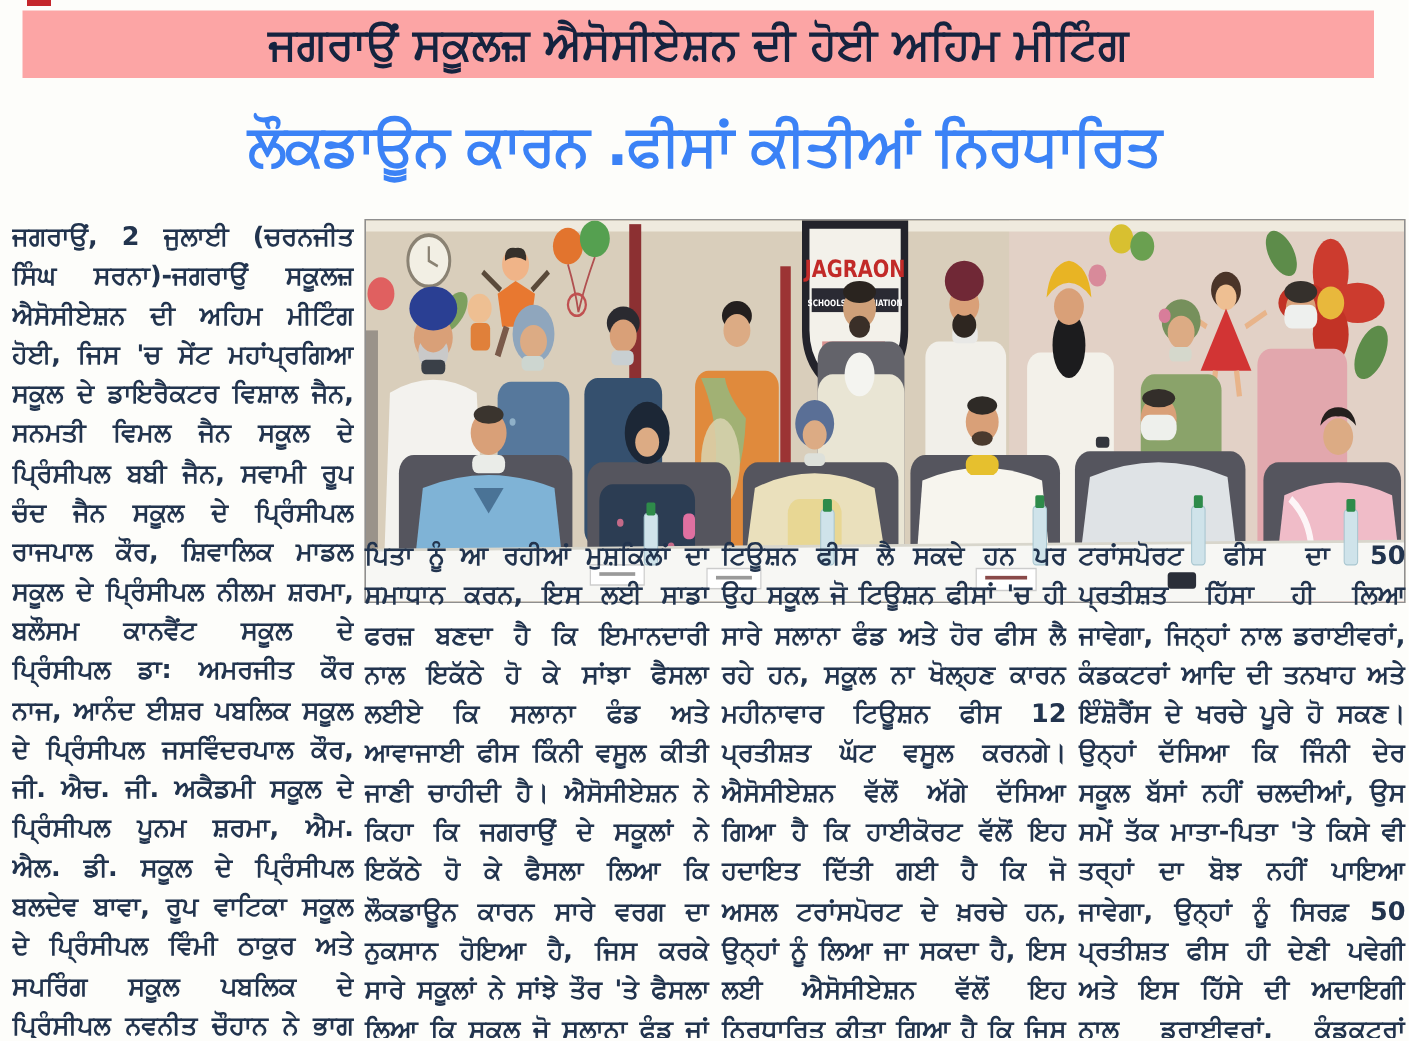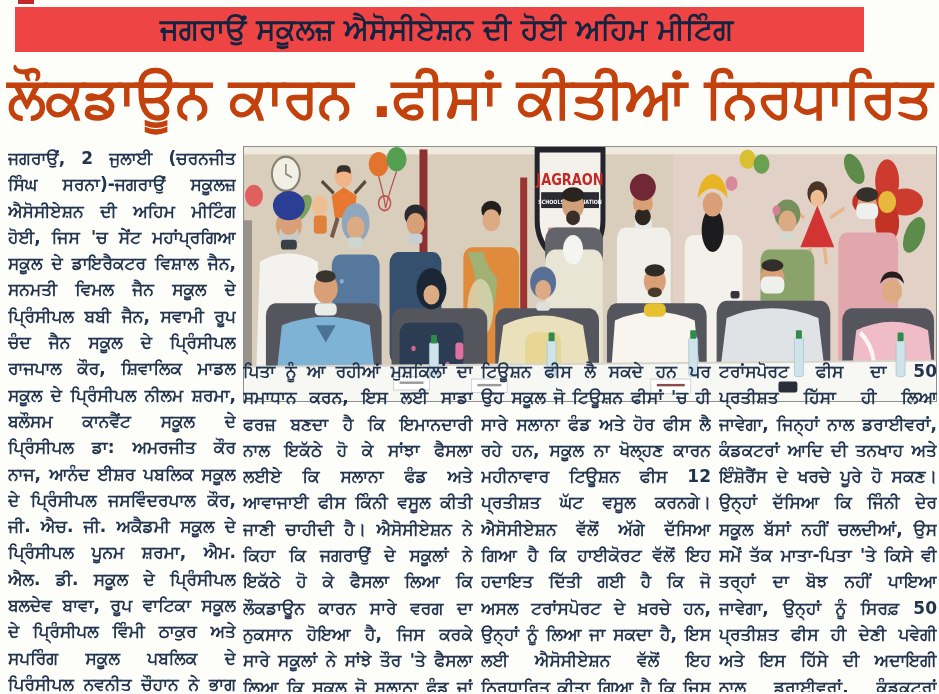--- a/index.html
+++ b/index.html
@@ -2,32 +2,32 @@
 <html><head>
 <meta charset="utf-8">
 <style>
   html,body{margin:0;padding:0;}
   .page{
     position:relative;width:939px;height:694px;background:#fdfdfa;
     font-family:"DejaVu Sans","Liberation Sans",sans-serif;overflow:hidden;
   }
   .edge-mark{position:absolute;left:18px;top:0;width:16px;height:4px;background:#c4262b;}
   .kicker{
-    position:absolute;left:15px;top:7px;width:835px;height:45px;background:#ef4444;
-    display:flex;align-items:center;justify-content:center;padding-left:14px;
+    position:absolute;left:15px;top:7px;width:901px;height:45px;background:#fca5a5;
+    display:flex;align-items:center;justify-content:center;
   }
   .kicker span{
     font-size:29px;font-weight:bold;color:#15233f;white-space:nowrap;letter-spacing:0;
   }
   .headline{
     position:absolute;left:0;top:52px;width:939px;height:90px;margin:0;
     display:flex;align-items:center;justify-content:center;
   }
   .headline span{
-    font-size:57px;font-weight:bold;color:#c2410c;white-space:nowrap;letter-spacing:-1px;
+    font-size:38px;font-weight:bold;color:#3b82f6;white-space:nowrap;letter-spacing:-1px;
   }
   .bodycol{
     position:absolute;text-align:justify;font-weight:700;color:#22344e;
     font-size:17px;line-height:26.3px;overflow:hidden;word-spacing:1px;
   }
   .col1{left:8px;top:145px;width:228px;height:547px;}
   .col2{left:243px;top:358px;width:230px;height:334px;}
   .col3{left:481px;top:358px;width:230px;height:334px;}
   .col4{left:719px;top:358px;width:218px;height:334px;}
   .photo{

